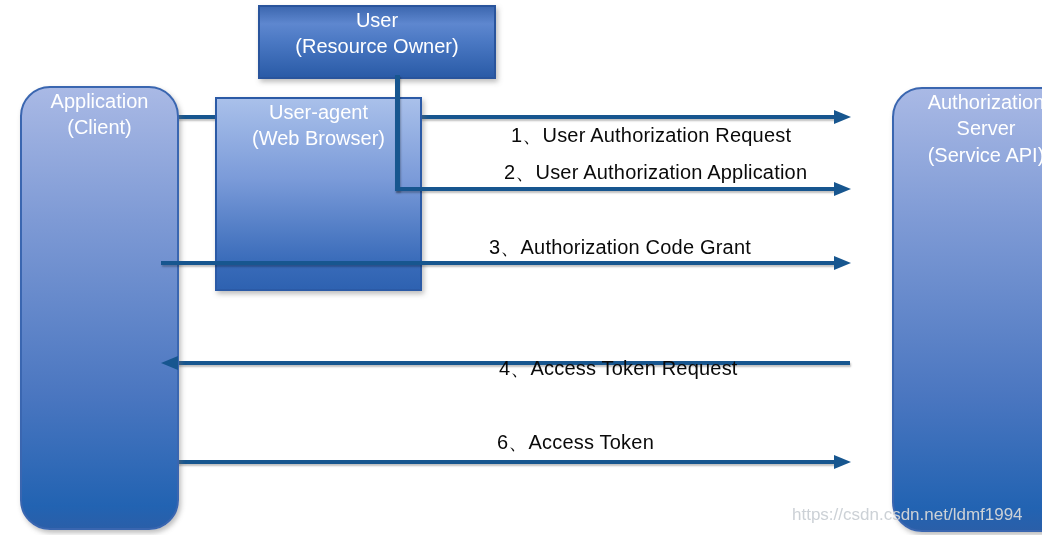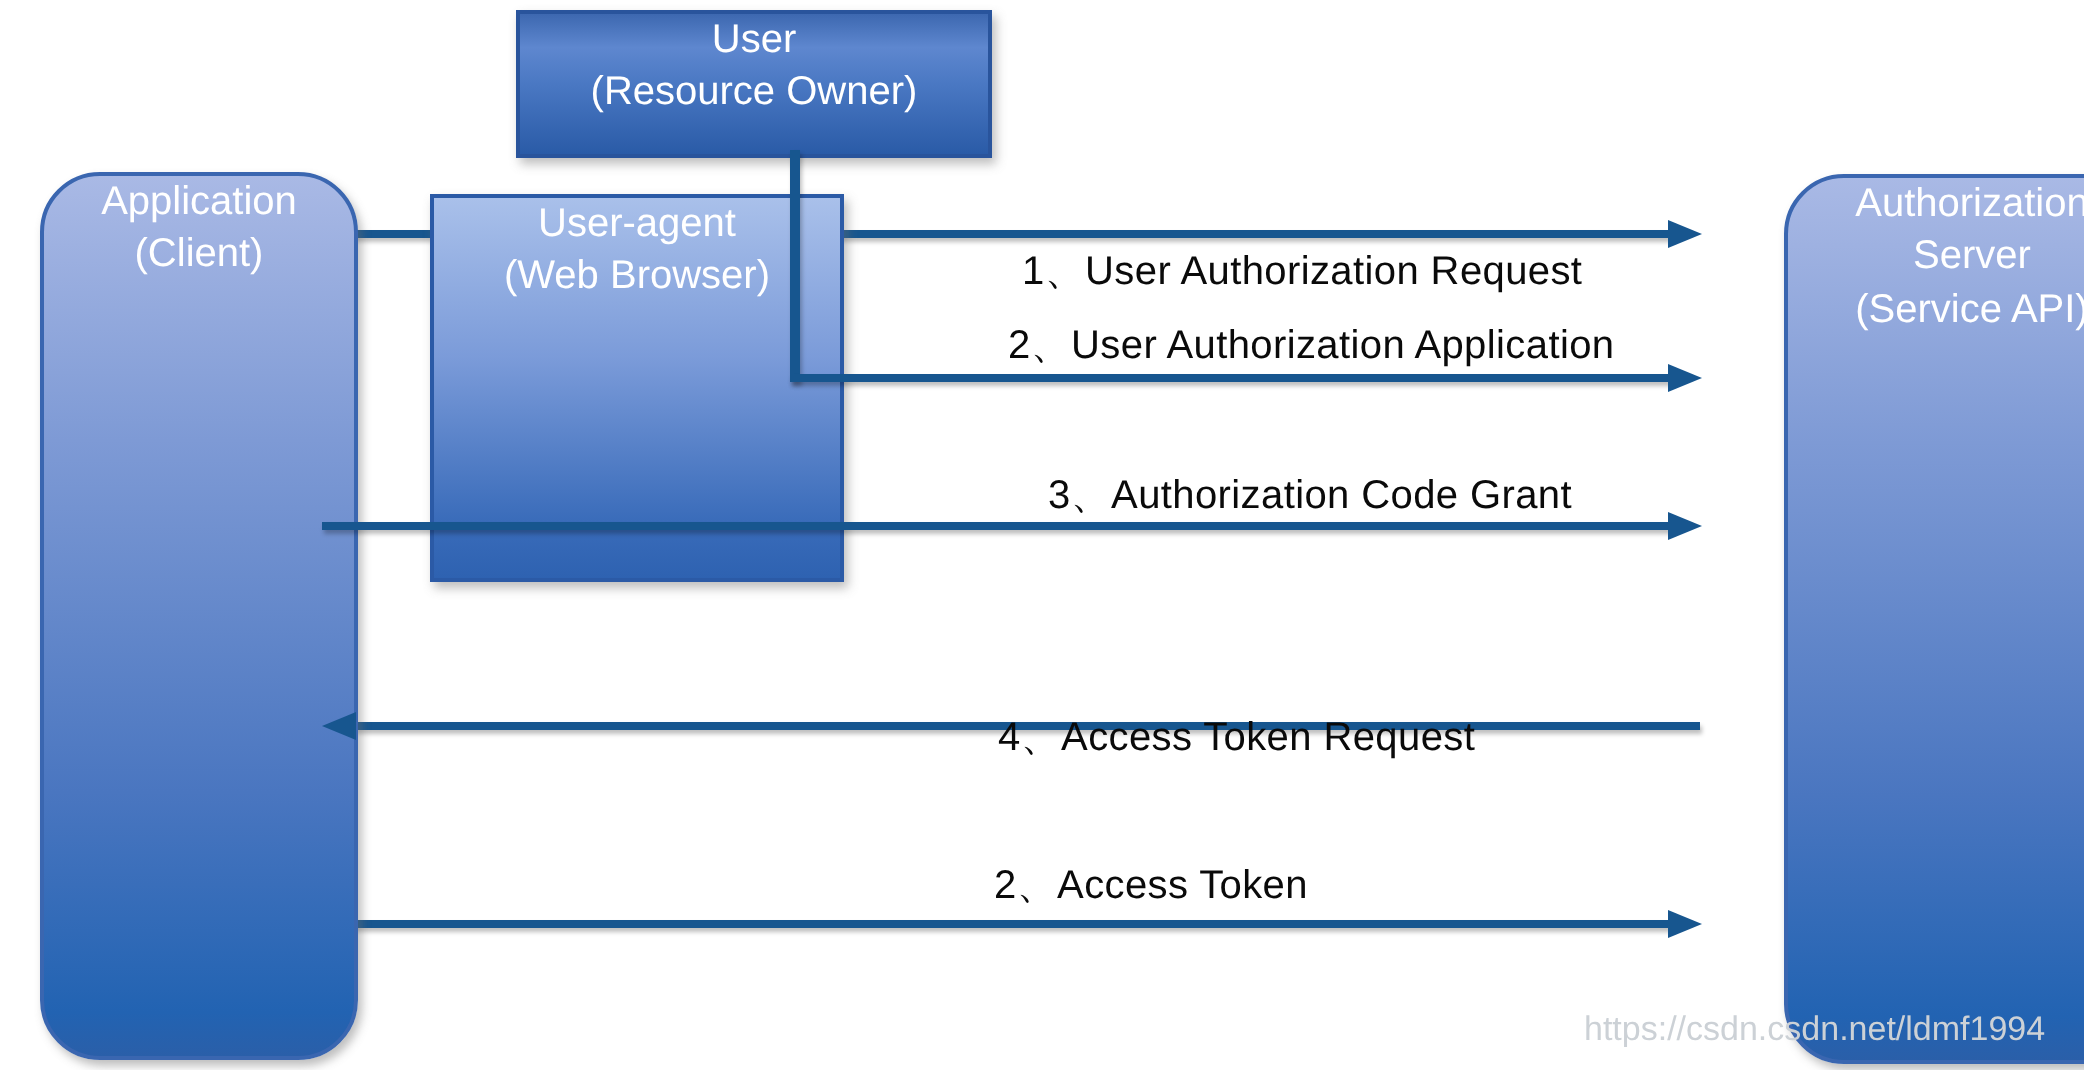--- a/index.html
+++ b/index.html
@@ -61,21 +61,21 @@
   #line4{left:177px;top:361px;width:673px;z-index:1;}
   #head4{left:161px;top:356px;}
   #line5{left:161px;top:460px;width:674px;z-index:1;}
   #head5{left:834px;top:455px;}
   
   .arrow-label{
     position:absolute;font-size:20px;color:#0a0a0a;white-space:nowrap;z-index:4;letter-spacing:.2px;
   }
   #label1{left:511px;top:86px;margin-top:36px;}
   #label2{left:504px;top:159px;}
-  #label3{left:524px;top:234px;}
+  #label3{left:489px;top:234px;}
   #label4{left:499px;top:339px;margin-top:16px;}
   #label5{left:497px;top:429px;}
   
   #watermark{
     position:absolute;left:792px;top:505px;z-index:5;
     font-size:17px;color:#ccd1d6;white-space:nowrap;
   }
 </style>
 </head>
 <body>
@@ -116,17 +116,17 @@
   <div class="h-line" id="line4"></div>
   <div class="head-left" id="head4"></div>
 
   <div class="h-line" id="line5"></div>
   <div class="head-right" id="head5"></div>
 
   <div class="arrow-label" id="label1">1、User Authorization Request</div>
   <div class="arrow-label" id="label2">2、User Authorization Application</div>
   <div class="arrow-label" id="label3">3、Authorization Code Grant</div>
   <div class="arrow-label" id="label4">4、Access Token Request</div>
-  <div class="arrow-label" id="label5">2、Access Token</div>
+  <div class="arrow-label" id="label5">6、Access Token</div>
 
   <div id="watermark">https://csdn.csdn.net/ldmf1994</div>
 
 </div>
 
 </body></html>

